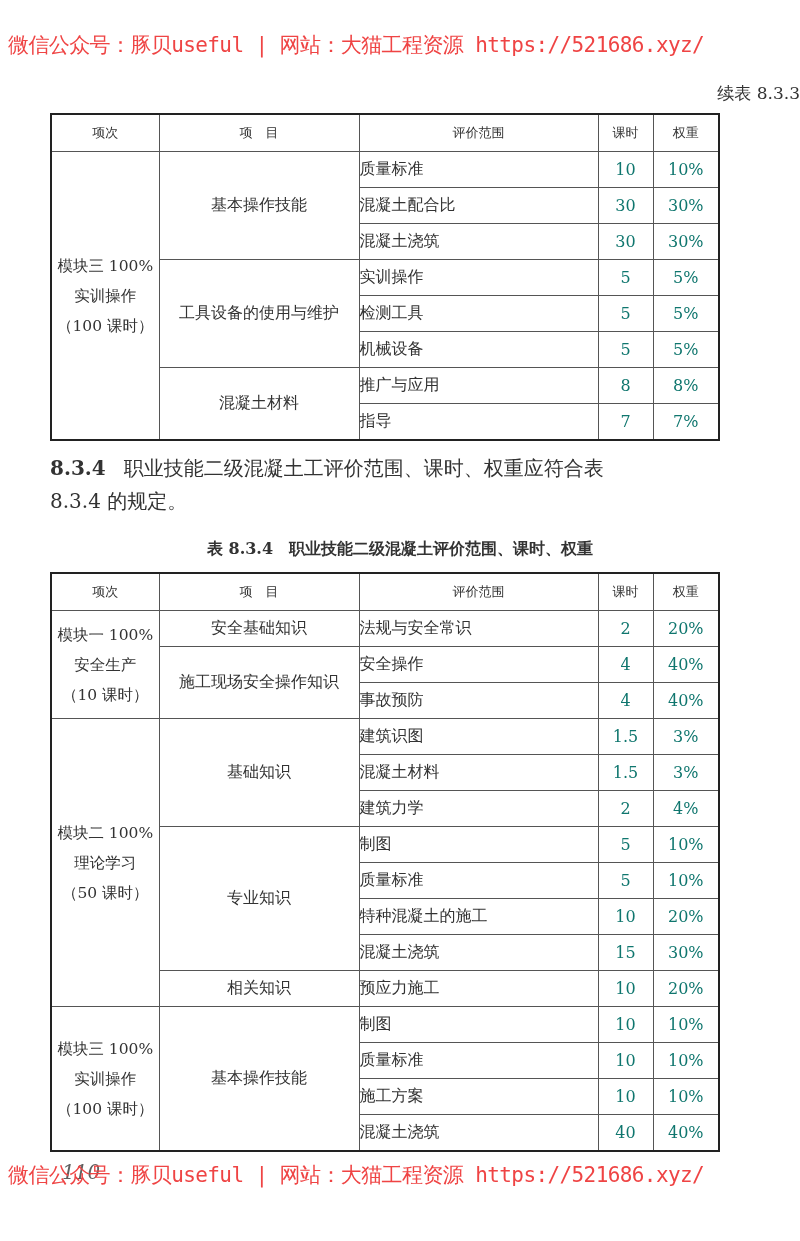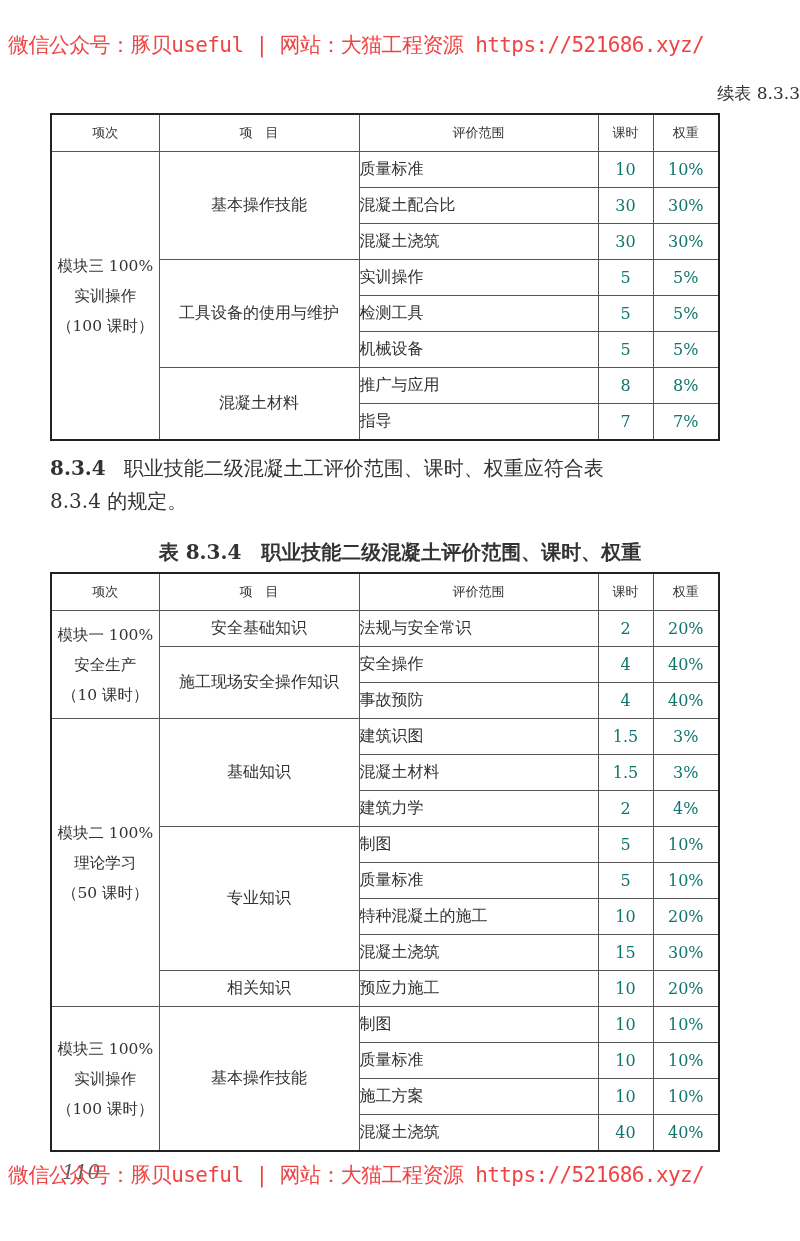--- a/index.html
+++ b/index.html
@@ -8,21 +8,21 @@
     .watermark { position: absolute; left: 8px; width: 790px; height: 34px;
                  font-family: "DejaVu Sans Mono", "Liberation Mono", monospace;
                  color: #ef4444; font-size: 21px; line-height: 34px; white-space: nowrap;
                  letter-spacing: -0.6px; }
     .wm-top { top: 28px; }
     .wm-bottom { top: 1158px; }
     .page-num { position: absolute; left: 62px; top: 1160px; font-size: 20px; color: #444;
                 font-style: italic; font-family: "DejaVu Serif", serif; opacity: 0.85; }
     .caption { position: absolute; width: 800px; text-align: center; font-size: 17px; color: #333; }
     .cap1 { top: 82px; left: 0; text-align: right; }
-    .cap2 { top: 539px; left: 0; font-weight: bold; font-size: 20px; }
+    .cap2 { top: 539px; left: 0; font-weight: bold; font-size: 16px; }
     .para { position: absolute; left: 50px; width: 680px; font-size: 20px; line-height: 33px; color: #333; }
     .para .num { font-weight: bold; margin-right: 18px; }
     table { position: absolute; left: 50px; width: 668px; border-collapse: collapse;
             border: 2px solid #222; table-layout: fixed; }
     td, th { border: 1px solid #555; font-weight: normal; font-size: 16px; color: #333;
              padding: 0; text-align: center; vertical-align: middle; }
     th { height: 36px; font-size: 13px; }
     td { height: 35px; }
     td.range { text-align: left; }
     td.num, td.pct { color: #0f766e; }

